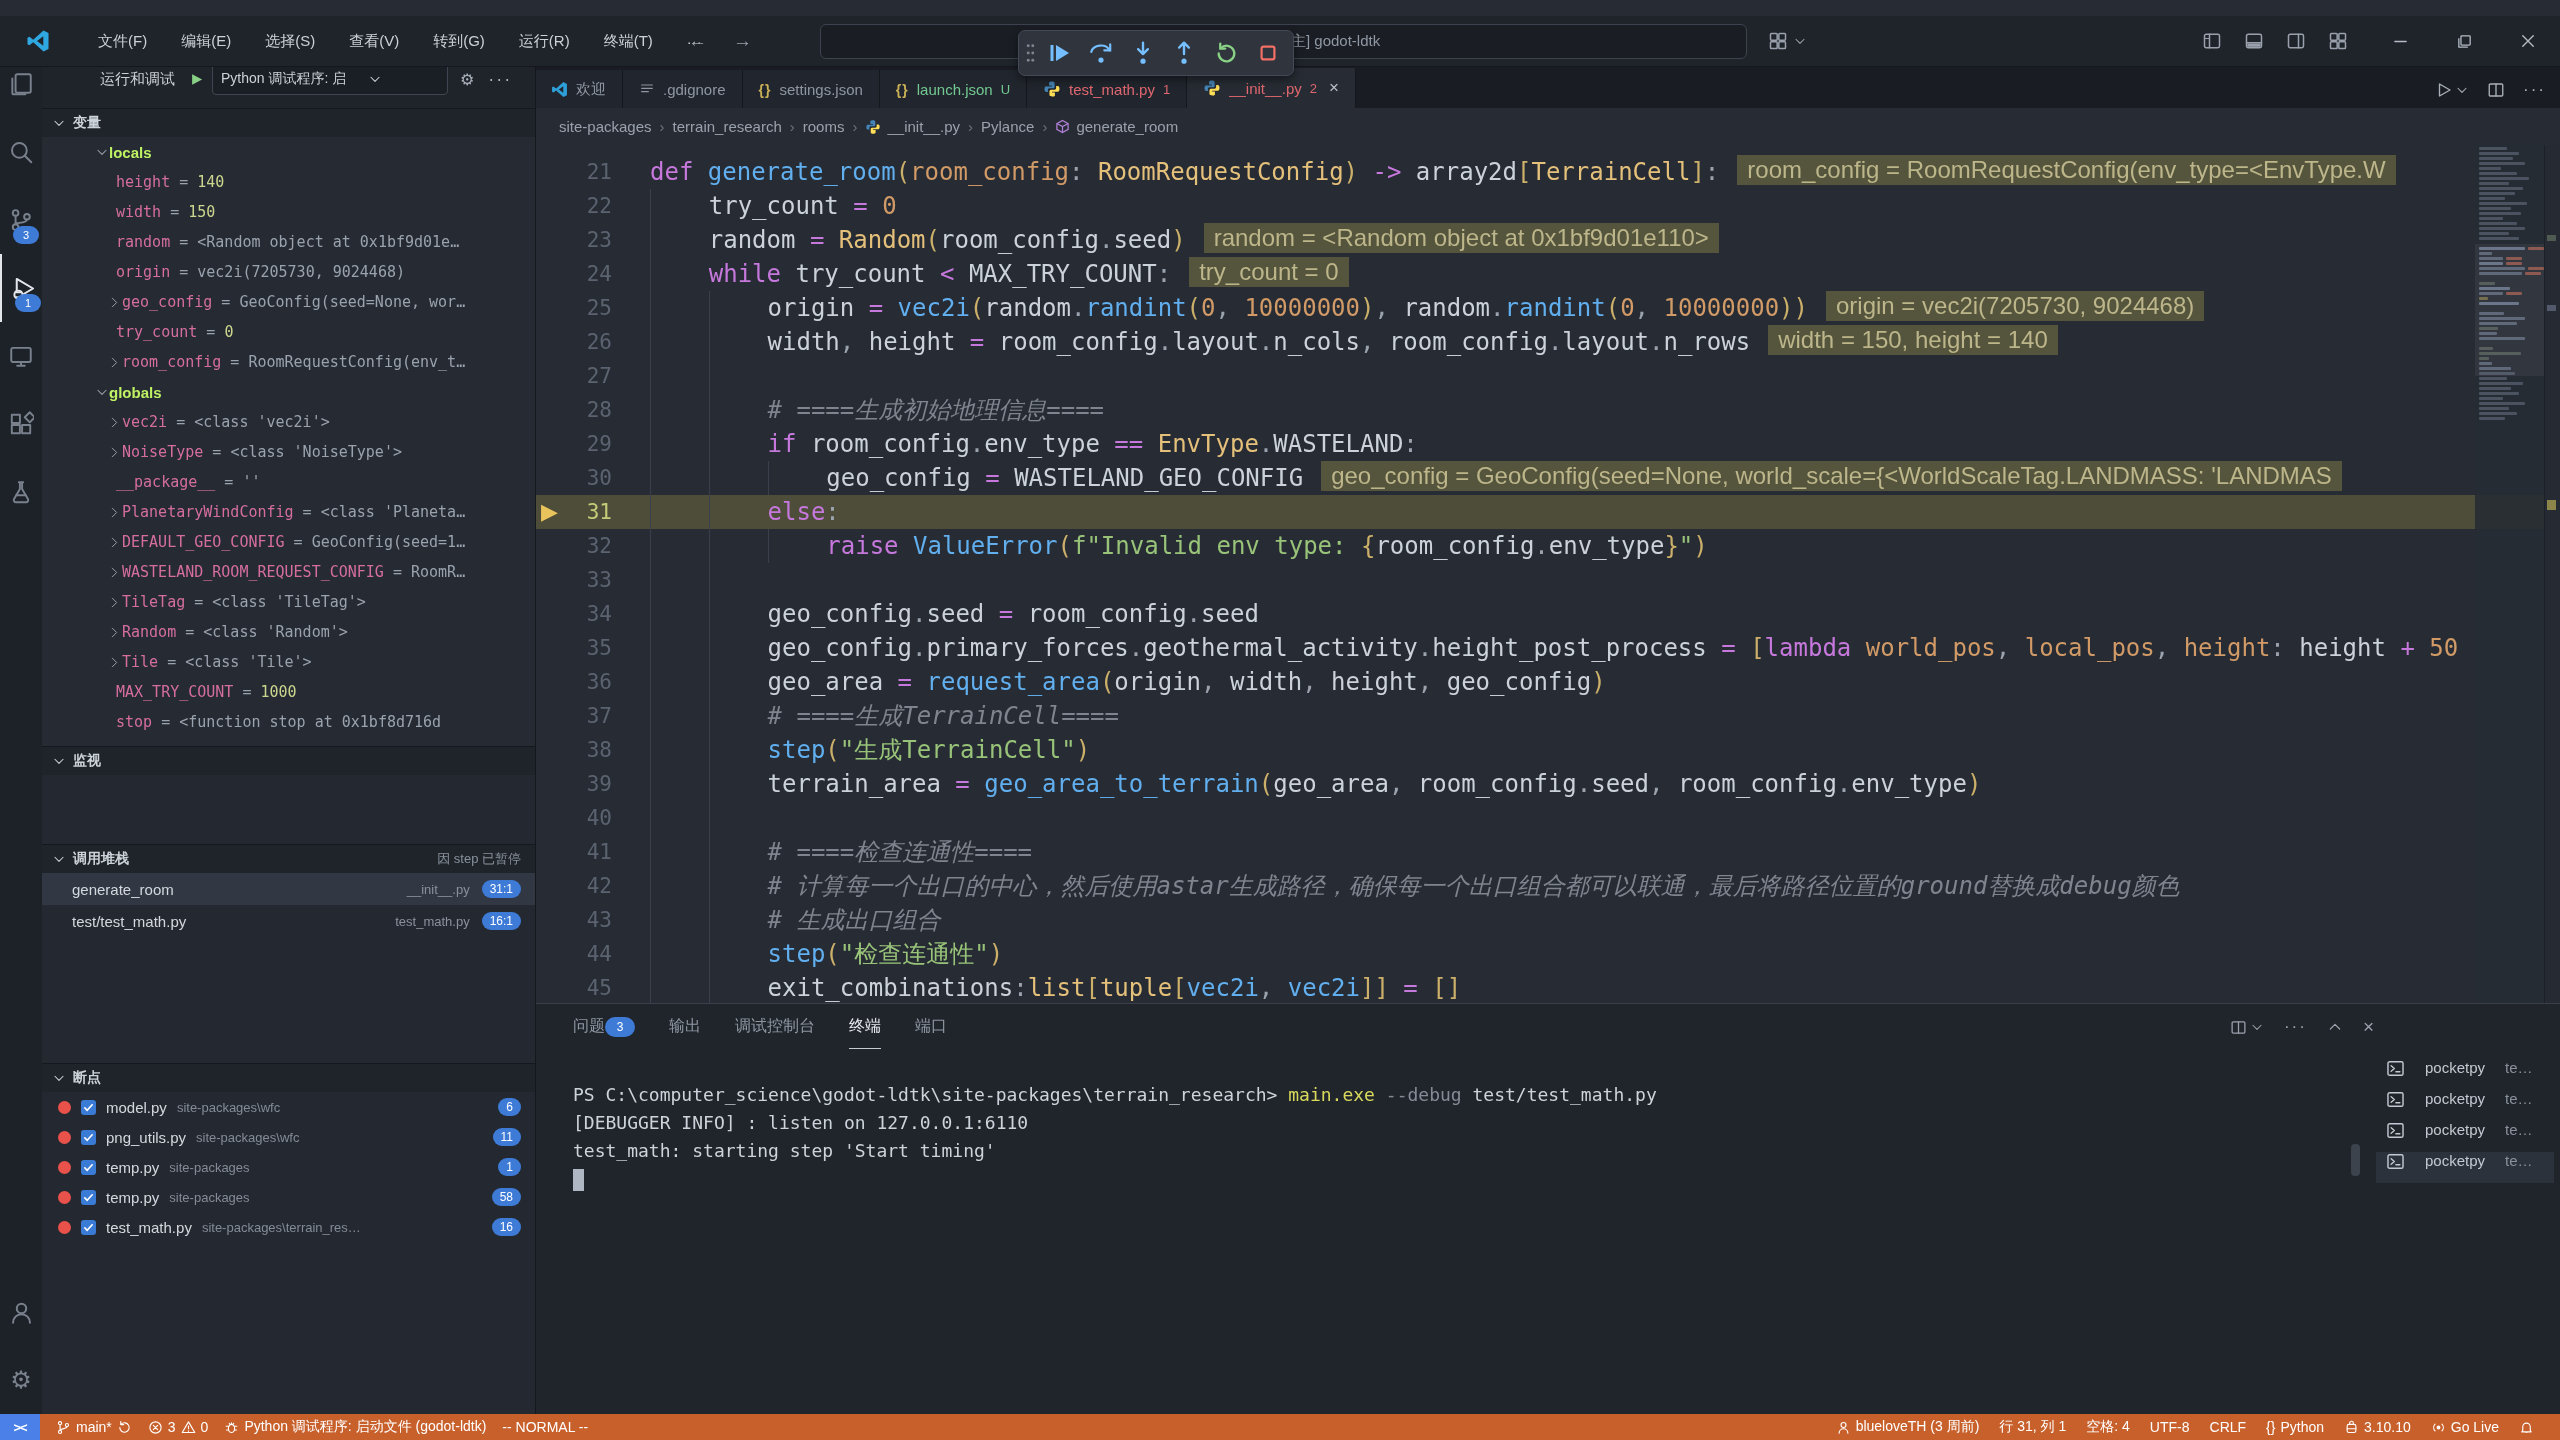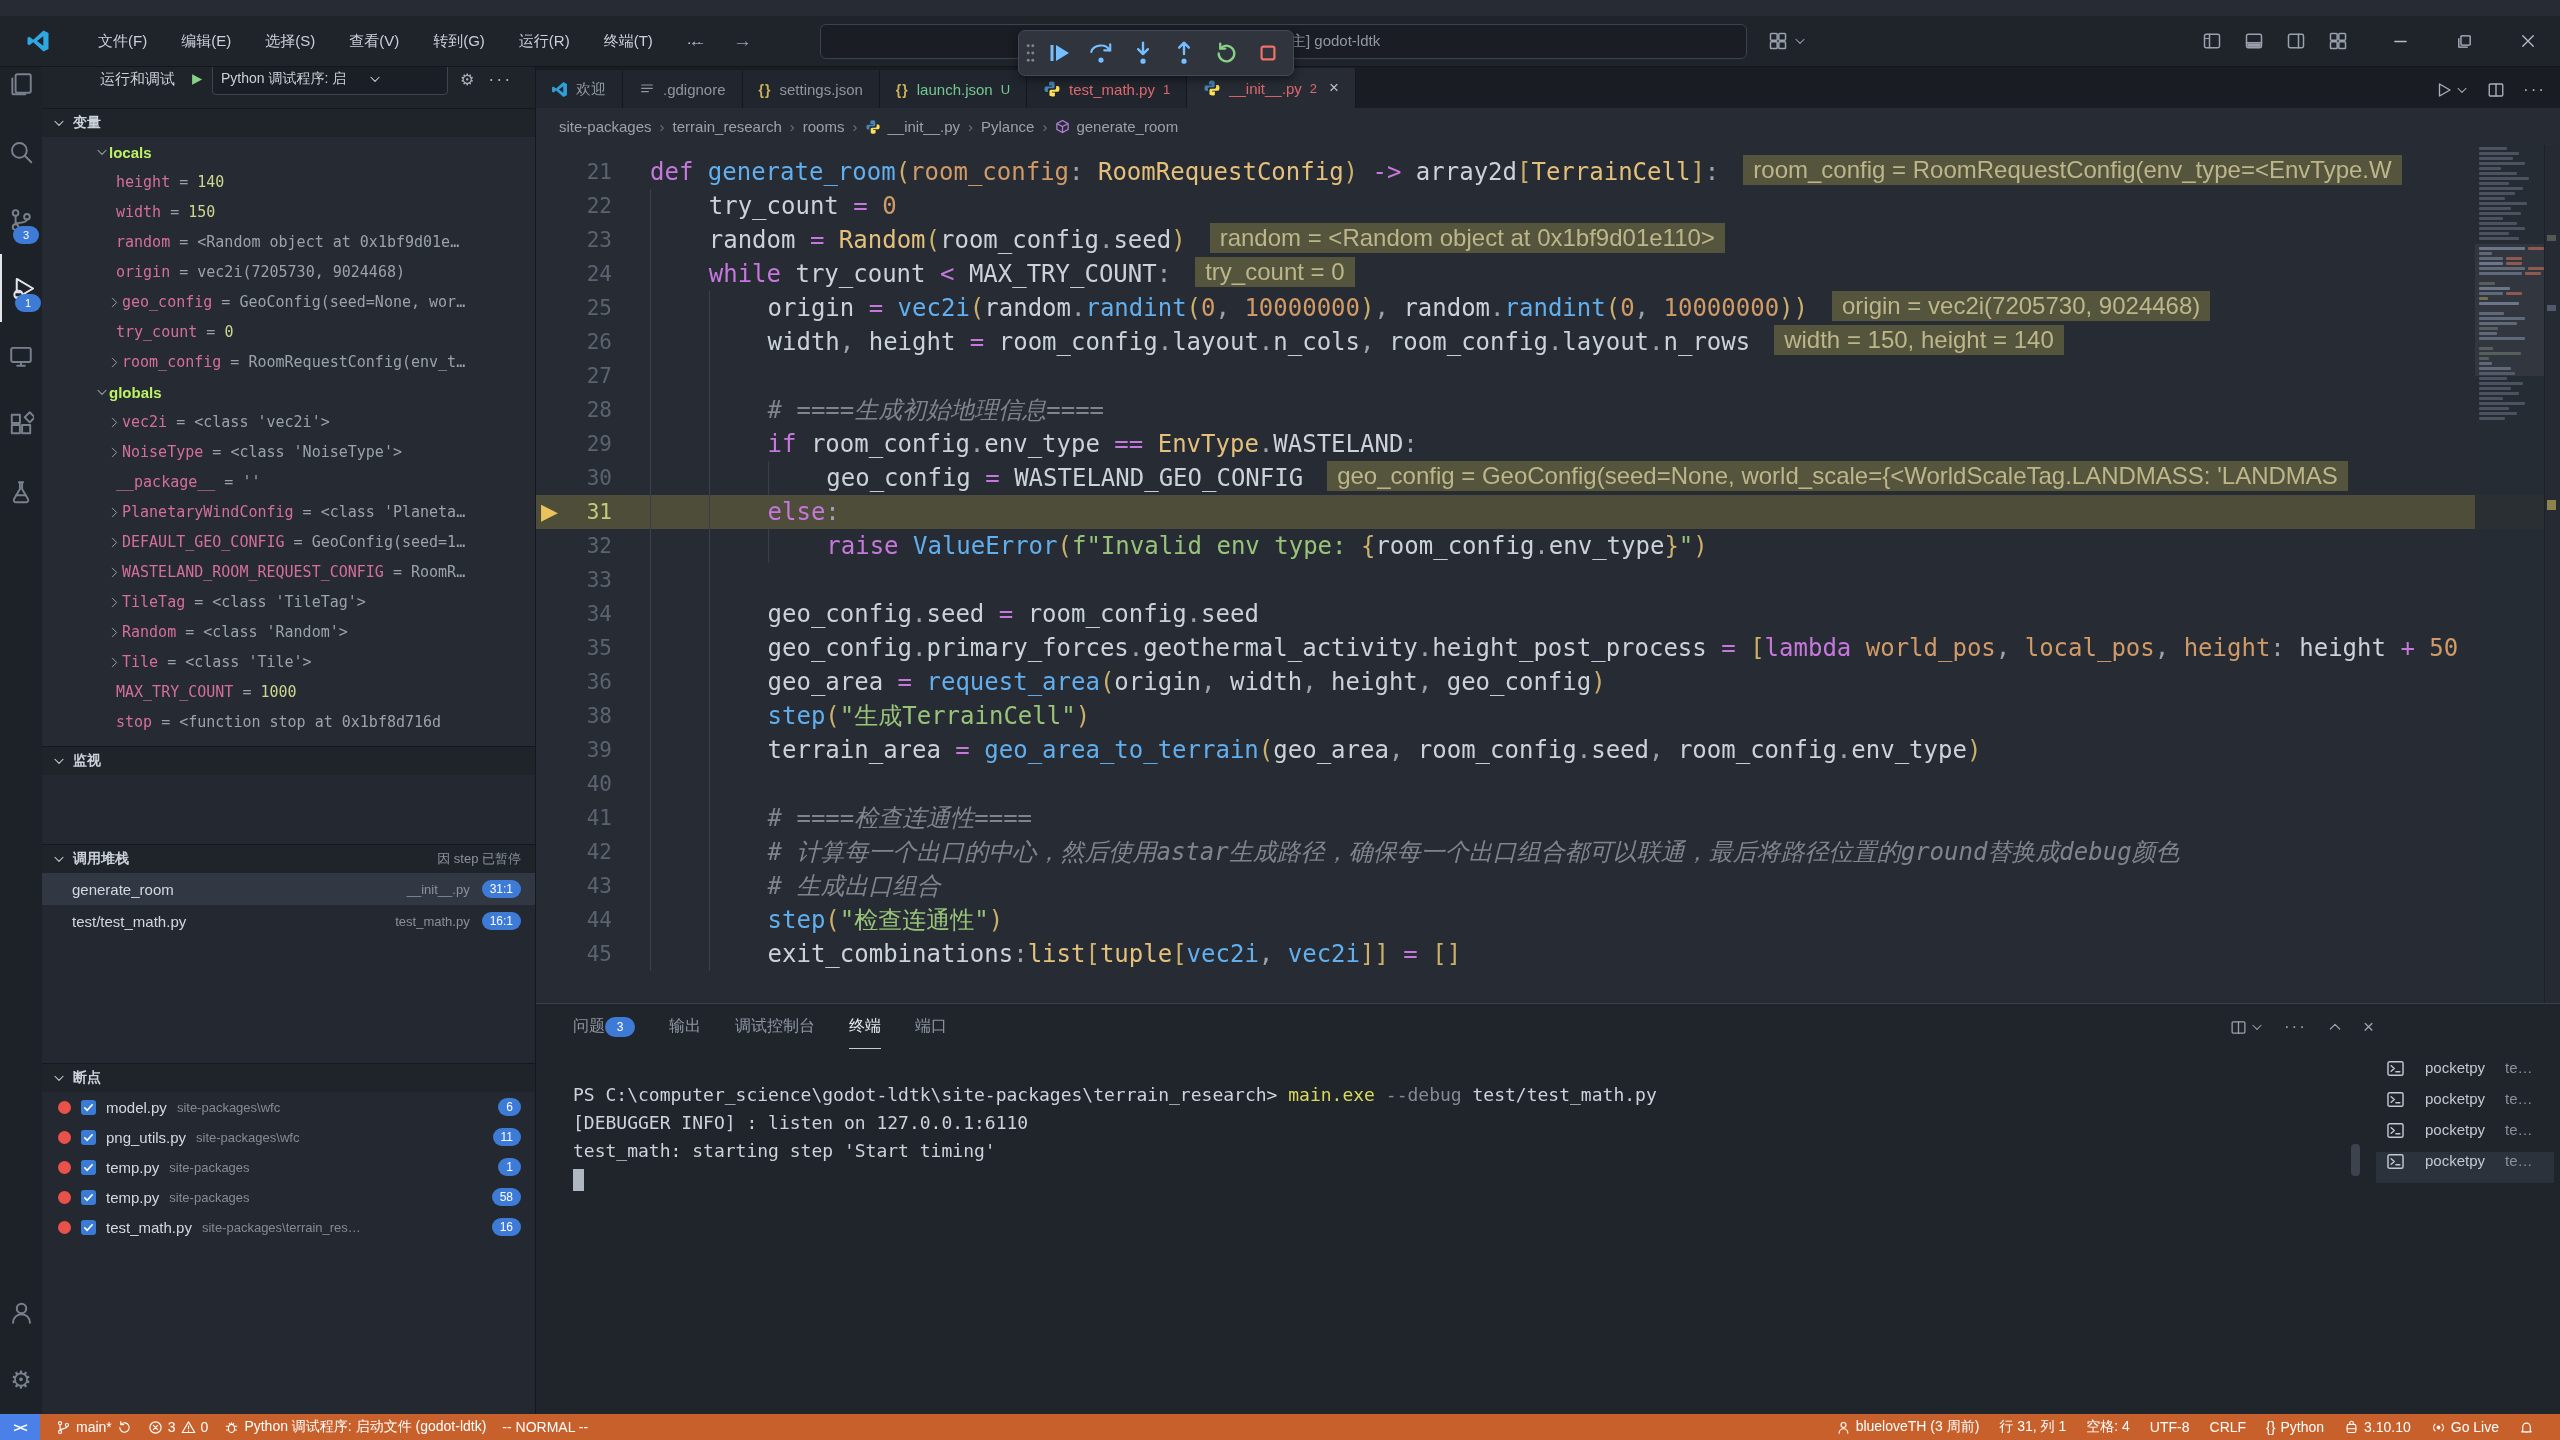--- a/index.html
+++ b/index.html
@@ -89,21 +89,21 @@
   .code-row.current{background:rgba(214,198,78,0.22)}
   .gutter{width:115px;flex:0 0 auto;position:relative;height:100%;display:flex;align-items:center;justify-content:flex-end}
   .lnum{font-family:"DejaVu Sans Mono",monospace;font-size:21px;color:#5b6370;padding-right:38px}
   .current .lnum{color:#c6cc79}
   .dbg-arrow{position:absolute;left:6px;top:4px;color:#e9c35c;font-size:22px}
   .code-text{font-family:"DejaVu Sans Mono",monospace;font-size:24px;white-space:pre;display:flex;align-items:center;height:100%}
   .ind{display:inline-block;width:57.78px;height:100%;border-left:1px solid #3a404b;flex:0 0 auto}
   .tk-k{color:#c678dd}.tk-f{color:#61afef}.tk-t{color:#e5c07b}.tk-s{color:#98c379}.tk-n{color:#d19a66}
   .tk-c{color:#7f848e;font-style:italic}.tk-v{color:#ccd2da}.tk-p{color:#9ba3ae}.tk-o{color:#c678dd}
   .tk-b{color:#ccb06a}.tk-a{color:#d19a66}
-  .inline-val{margin-left:24px;background:rgba(205,190,85,0.28);color:#bcb68a;padding:1px 10px;font-size:24px;white-space:pre}
+  .inline-val{margin-left:18px;background:rgba(205,190,85,0.28);color:#bcb68a;padding:1px 10px;font-size:24px;white-space:pre}
 
   #minimap{position:absolute;right:15px;top:0;width:70px;height:100%;background:rgba(39,44,52,.9)}
   .mm-row{display:flex;gap:3px;margin:2px 0 0 4px;height:3px}
   .mm-bar{height:3px;border-radius:1px}
   #mm-slider{position:absolute;left:0;top:99px;width:70px;height:132px;background:rgba(200,205,215,0.07)}
   #ruler{position:absolute;right:0;top:0;width:15px;height:100%;background:#262b33;border-left:1px solid #1d2127}
   .ruler-mark{position:absolute;left:2px;width:9px}
 
   
   #panel{position:relative;flex:1 1 auto;background:#20252c;border-top:1px solid #3a3f4a;padding-left:38px;box-sizing:border-box}
@@ -803,20 +803,26 @@
           <div class="code-text"><span class="ind"></span><span class="ind"></span><span class="tk-v">geo_config</span><span class="tk-p">.</span><span class="tk-v">primary_forces</span><span class="tk-p">.</span><span class="tk-v">geothermal_activity</span><span class="tk-p">.</span><span class="tk-v">height_post_process</span><span class="tk-o"> = </span><span class="tk-b">[</span><span class="tk-k">lambda </span><span class="tk-a">world_pos</span><span class="tk-p">, </span><span class="tk-a">local_pos</span><span class="tk-p">, </span><span class="tk-a">height</span><span class="tk-p">: </span><span class="tk-v">height</span><span class="tk-o"> + </span><span class="tk-n">50</span></div>
         </div>
         <div class="code-row">
           <div class="gutter">
             <span class="lnum">36</span>
           </div>
           <div class="code-text"><span class="ind"></span><span class="ind"></span><span class="tk-v">geo_area</span><span class="tk-o"> = </span><span class="tk-f">request_area</span><span class="tk-b">(</span><span class="tk-v">origin</span><span class="tk-p">, </span><span class="tk-v">width</span><span class="tk-p">, </span><span class="tk-v">height</span><span class="tk-p">, </span><span class="tk-v">geo_config</span><span class="tk-b">)</span></div>
         </div>
         <div class="code-row">
           <div class="gutter">
+            <span class="lnum">37</span>
+          </div>
+          <div class="code-text"><span class="ind"></span><span class="ind"></span><span class="tk-c"># ====生成TerrainCell====</span></div>
+        </div>
+        <div class="code-row">
+          <div class="gutter">
             <span class="lnum">38</span>
           </div>
           <div class="code-text"><span class="ind"></span><span class="ind"></span><span class="tk-f">step</span><span class="tk-b">(</span><span class="tk-s">"生成TerrainCell"</span><span class="tk-b">)</span></div>
         </div>
         <div class="code-row">
           <div class="gutter">
             <span class="lnum">39</span>
           </div>
           <div class="code-text"><span class="ind"></span><span class="ind"></span><span class="tk-v">terrain_area</span><span class="tk-o"> = </span><span class="tk-f">geo_area_to_terrain</span><span class="tk-b">(</span><span class="tk-v">geo_area</span><span class="tk-p">, </span><span class="tk-v">room_config</span><span class="tk-p">.</span><span class="tk-v">seed</span><span class="tk-p">, </span><span class="tk-v">room_config</span><span class="tk-p">.</span><span class="tk-v">env_type</span><span class="tk-b">)</span></div>
         </div>

